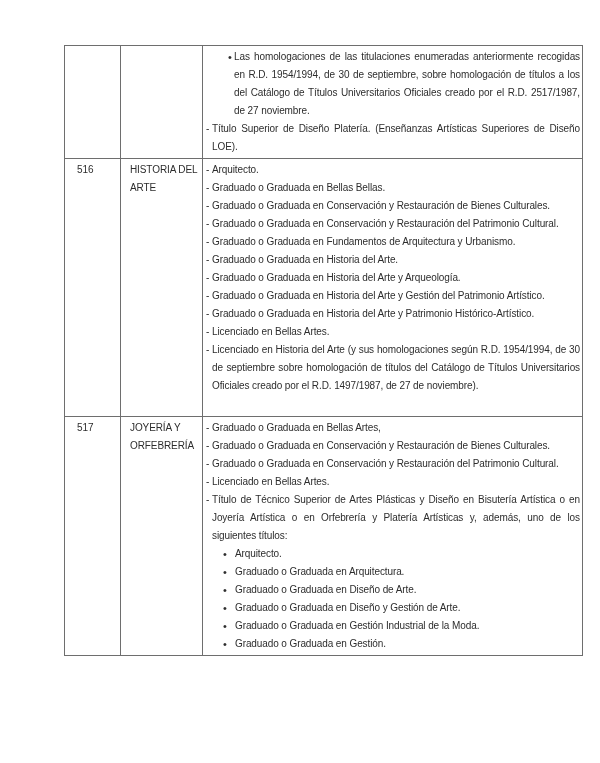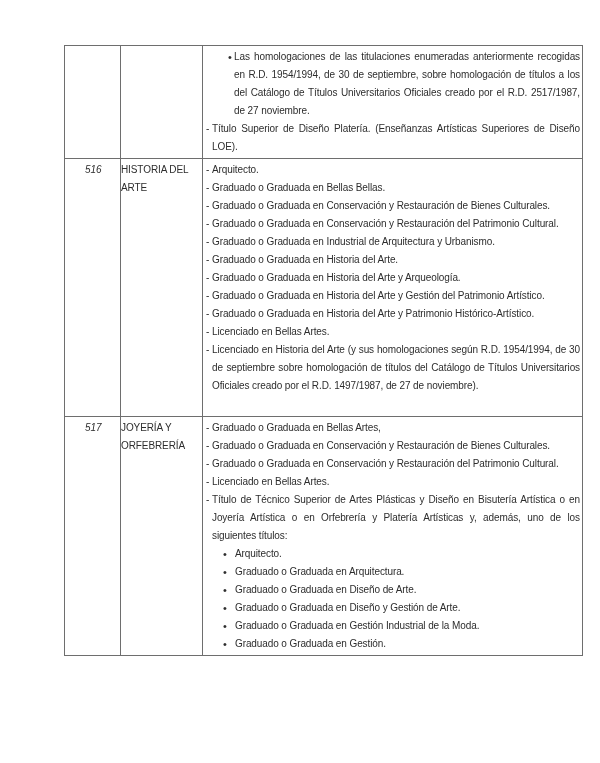--- a/index.html
+++ b/index.html
@@ -22,22 +22,22 @@
     table-layout: fixed;
   }
   .doc-table td {
     border: 1px solid #6e6e6e;
     vertical-align: top;
     font-size: 10px;
     line-height: 18px;
     letter-spacing: -0.1px;
     padding: 2px 3px;
   }
-  td.col-code  { width: 56px;  padding-left: 20px; font-style: italic; }
-  td.col-name  { width: 82px;  padding-left: 0; padding-right: 4px; }
+  td.col-code  { width: 56px;  padding-left: 12px; }
+  td.col-name  { width: 82px;  padding-left: 9px; padding-right: 4px; }
   td.col-items { width: 380px; padding-left: 3px; padding-right: 2px; }
   tr.row-0 { height: 112px; }
   tr.row-1 { height: 258px; }
   tr.row-2 { height: 232px; }
   .item { display: flex; }
   .item .marker { flex: 0 0 auto; }
   .item .text { flex: 1 1 auto; text-align: justify; }
   .item.dash .marker { width: 6px; }
   .item.bullet { margin-left: 22px; }
   .item.bullet .marker { width: 6px; font-size: 11px; }
@@ -80,21 +80,21 @@
             <div class="item dash">
               <span class="marker">-</span>
               <div class="text">Graduado o Graduada en Conservación y Restauración de Bienes Culturales.</div>
             </div>
             <div class="item dash">
               <span class="marker">-</span>
               <div class="text">Graduado o Graduada en Conservación y Restauración del Patrimonio Cultural.</div>
             </div>
             <div class="item dash">
               <span class="marker">-</span>
-              <div class="text">Graduado o Graduada en Industrial de Arquitectura y Urbanismo.</div>
+              <div class="text">Graduado o Graduada en Fundamentos de Arquitectura y Urbanismo.</div>
             </div>
             <div class="item dash">
               <span class="marker">-</span>
               <div class="text">Graduado o Graduada en Historia del Arte.</div>
             </div>
             <div class="item dash">
               <span class="marker">-</span>
               <div class="text">Graduado o Graduada en Historia del Arte y Arqueología.</div>
             </div>
             <div class="item dash">

